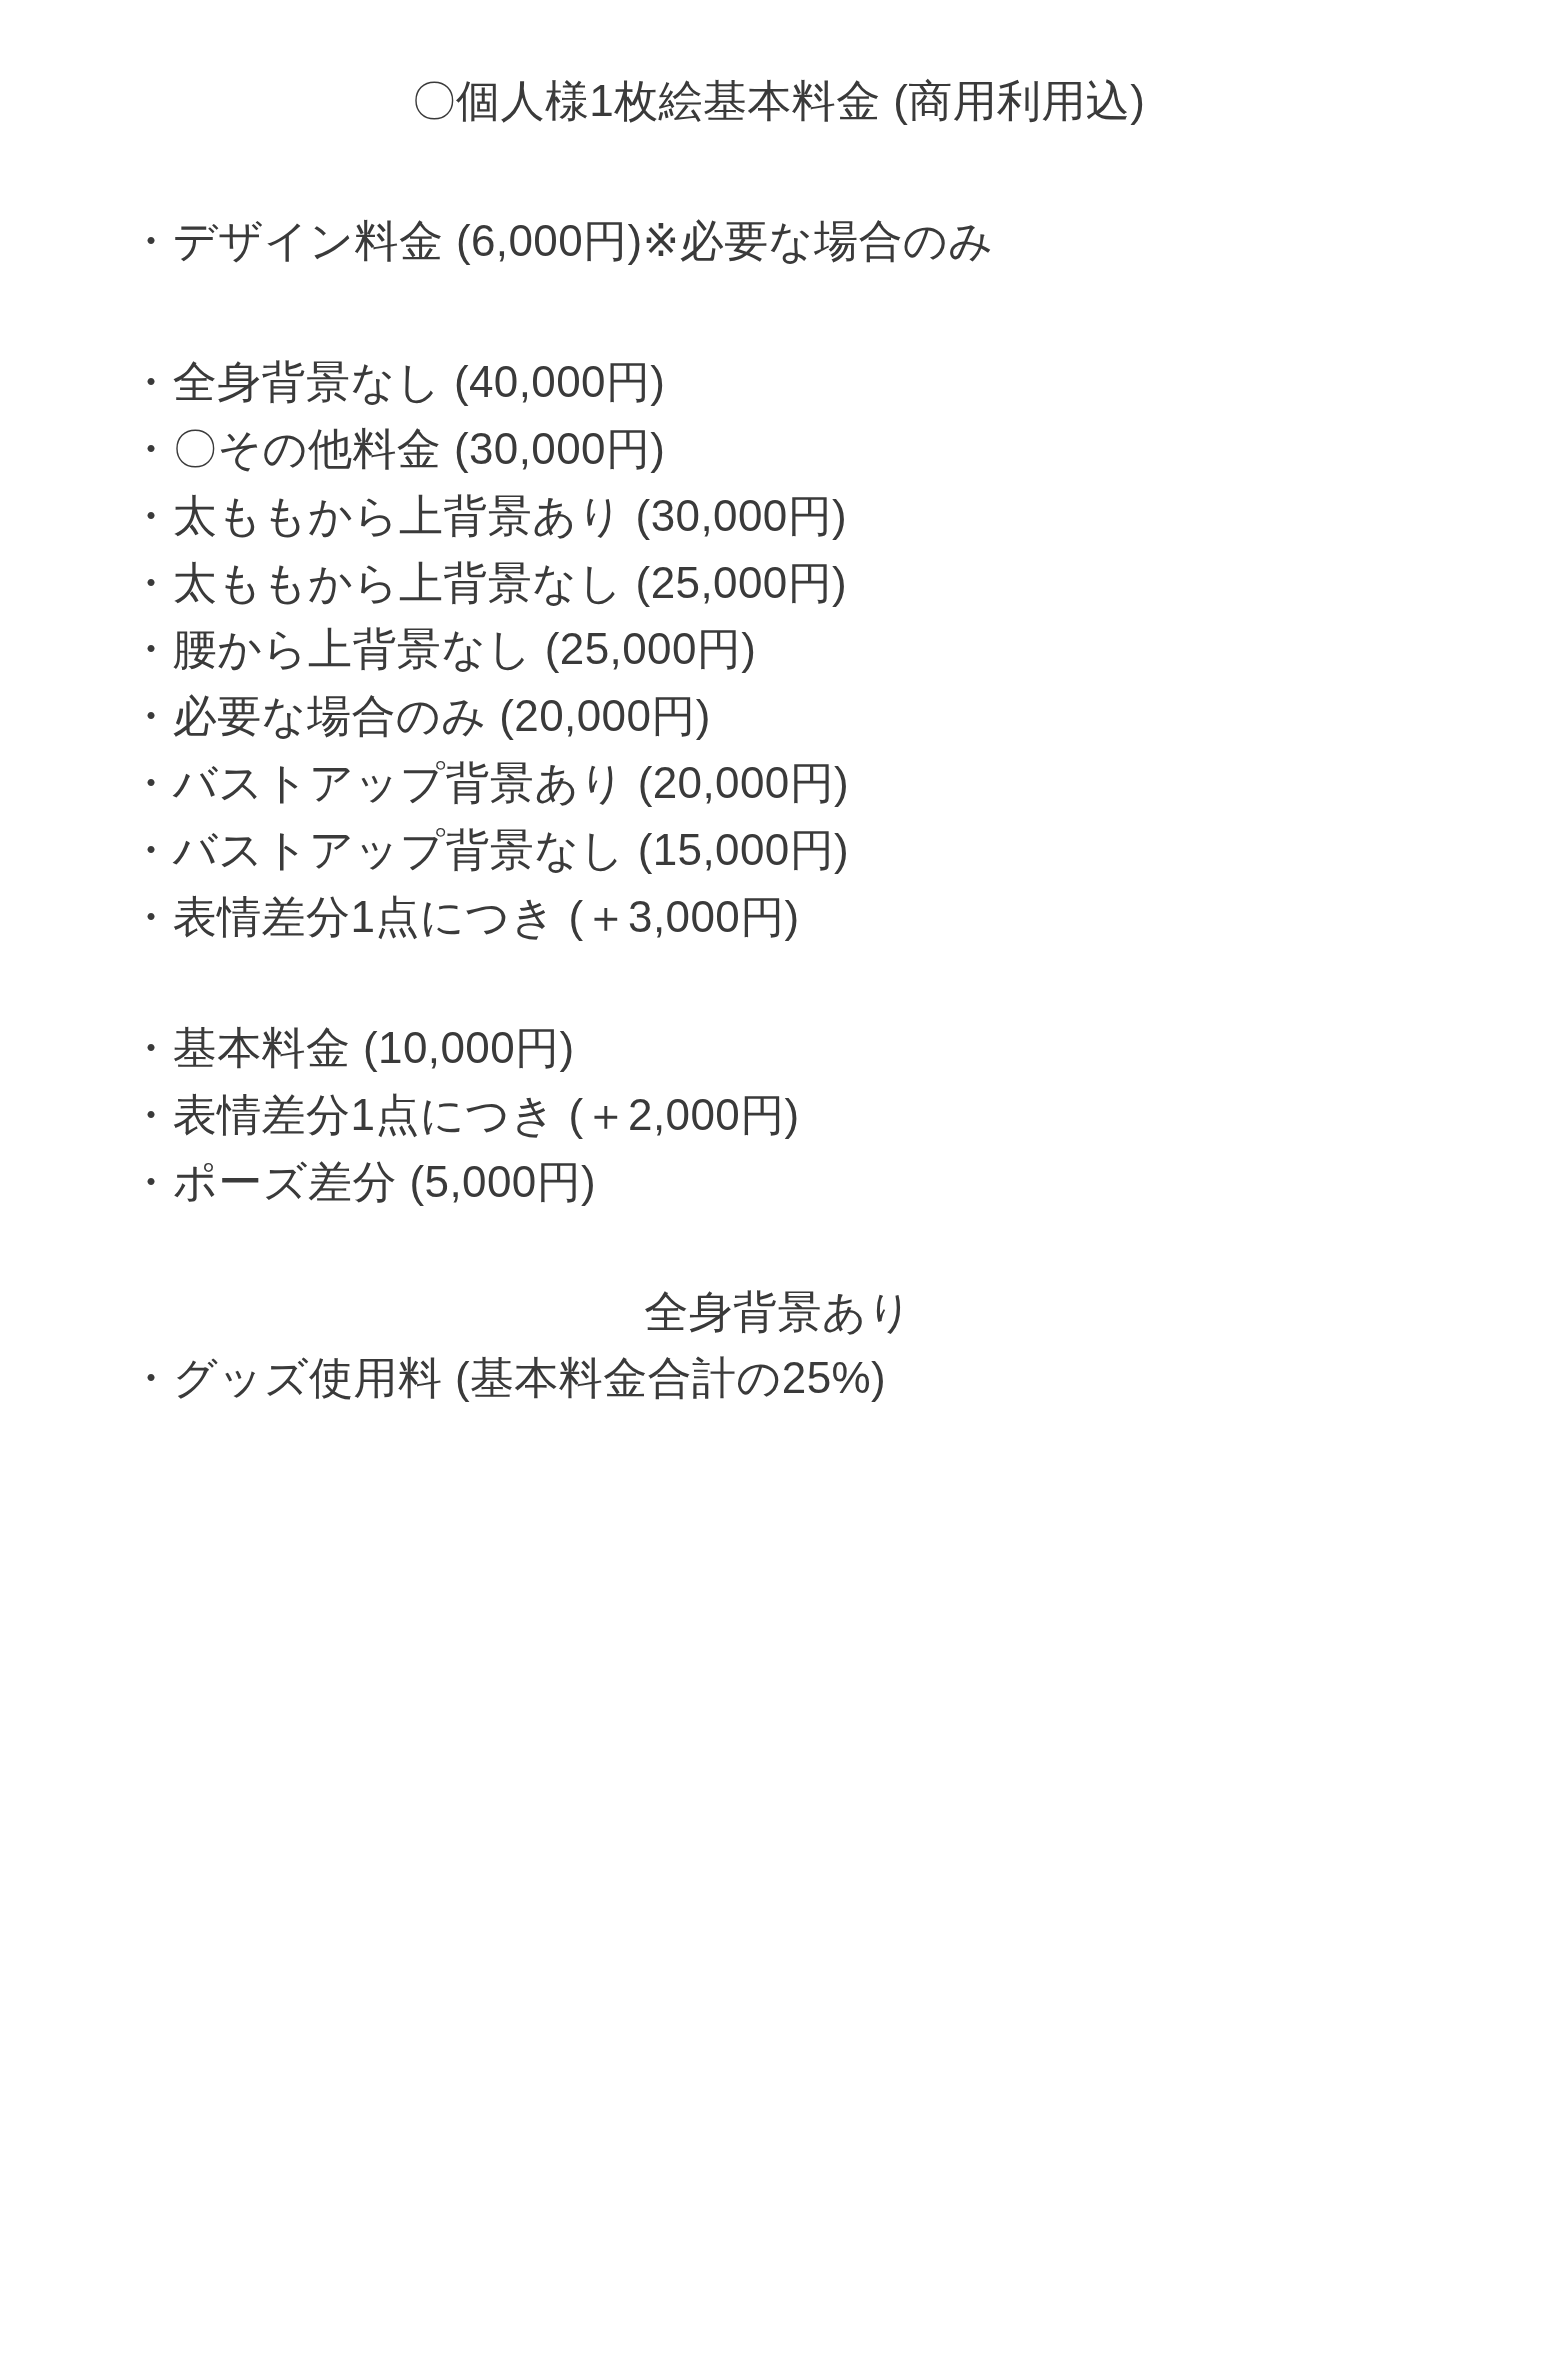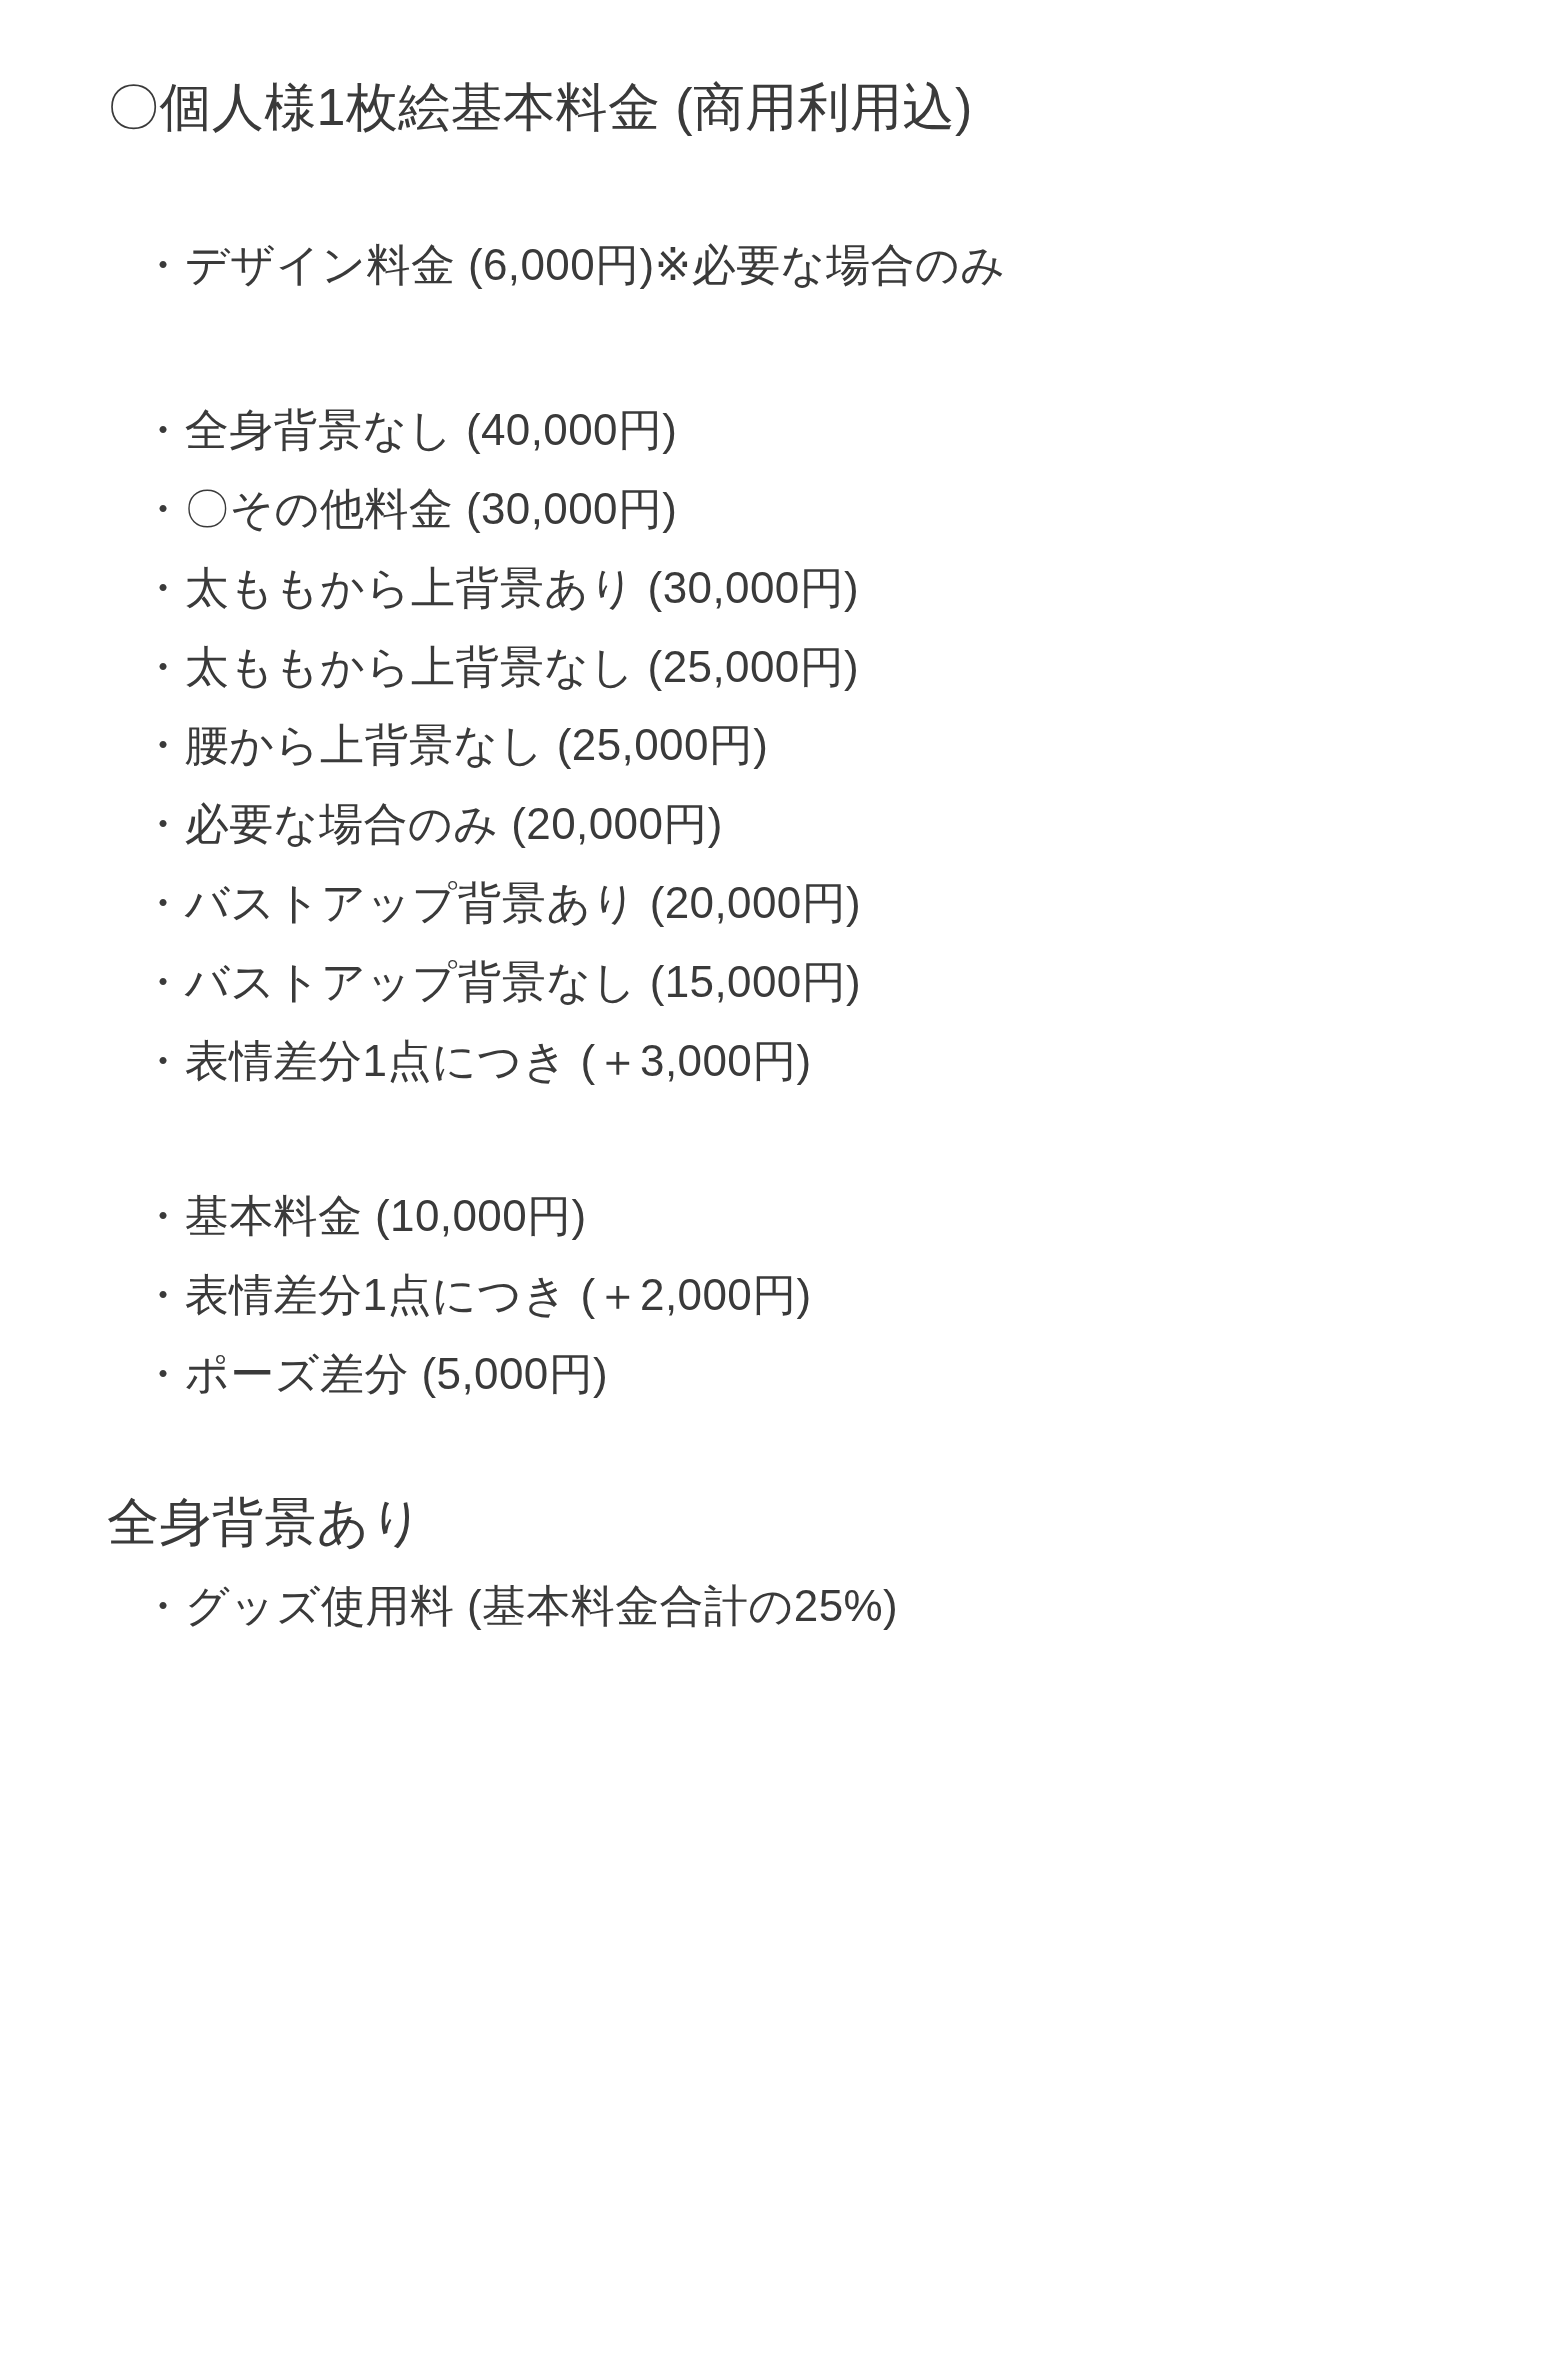--- a/index.html
+++ b/index.html
@@ -18,35 +18,36 @@
     box-sizing: border-box;
     width: 1557px;
     min-height: 2377px;
     padding: 68px 107px 86px 107px;
     background: #ffffff;
   }
   .section {
     margin: 0 0 0 0;
   }
   .heading {
-    font-size: 52px;
+    font-size: 44px;
     line-height: 1.5;
     color: #3a3a3a;
     letter-spacing: 0.4px;
     white-space: pre;
     margin: 0;
     font-weight: 400;
+    text-align: center;
   }
   .item {
     font-size: 44px;
     line-height: 1.52;
     color: #3a3a3a;
     letter-spacing: 0.4px;
     white-space: pre;
-    margin: 12px;
+    margin: 0;
     padding-left: 21.4px;
     font-weight: 400;
   }
   .gap-lg { height: 74px; }
   .spacer-block { height: 64px; }
 </style>
 </head>
 <body>
 
 <div class="page">

